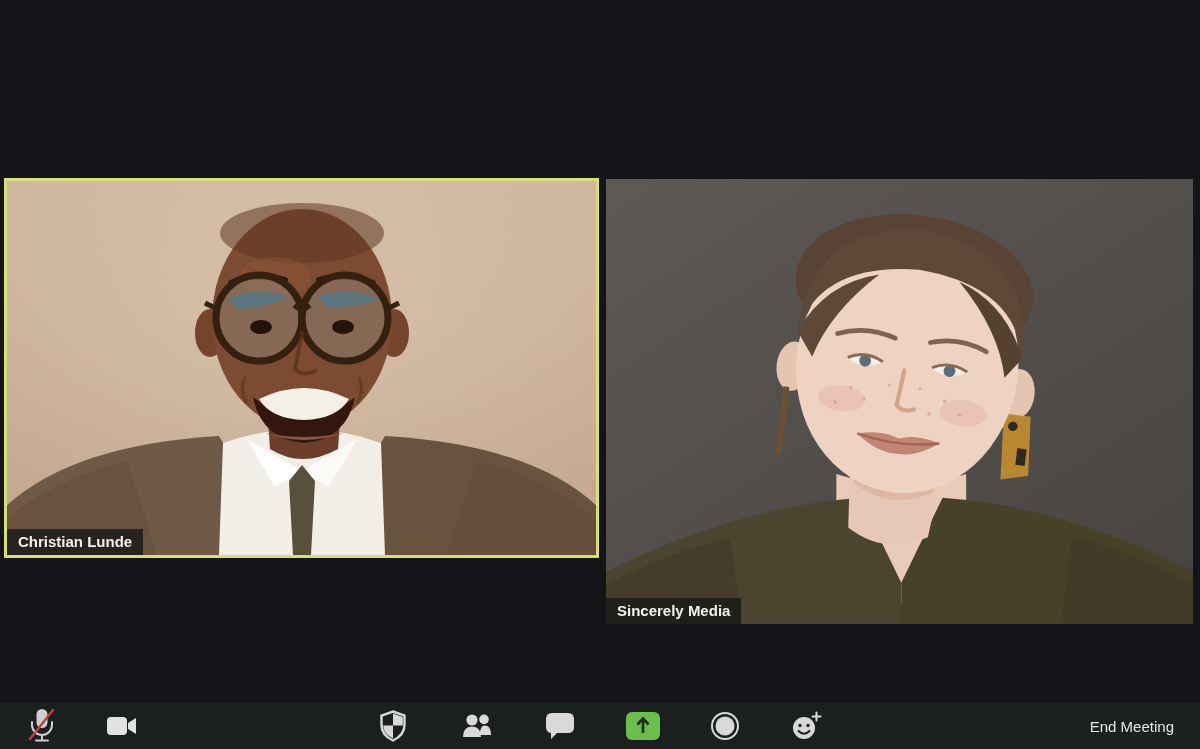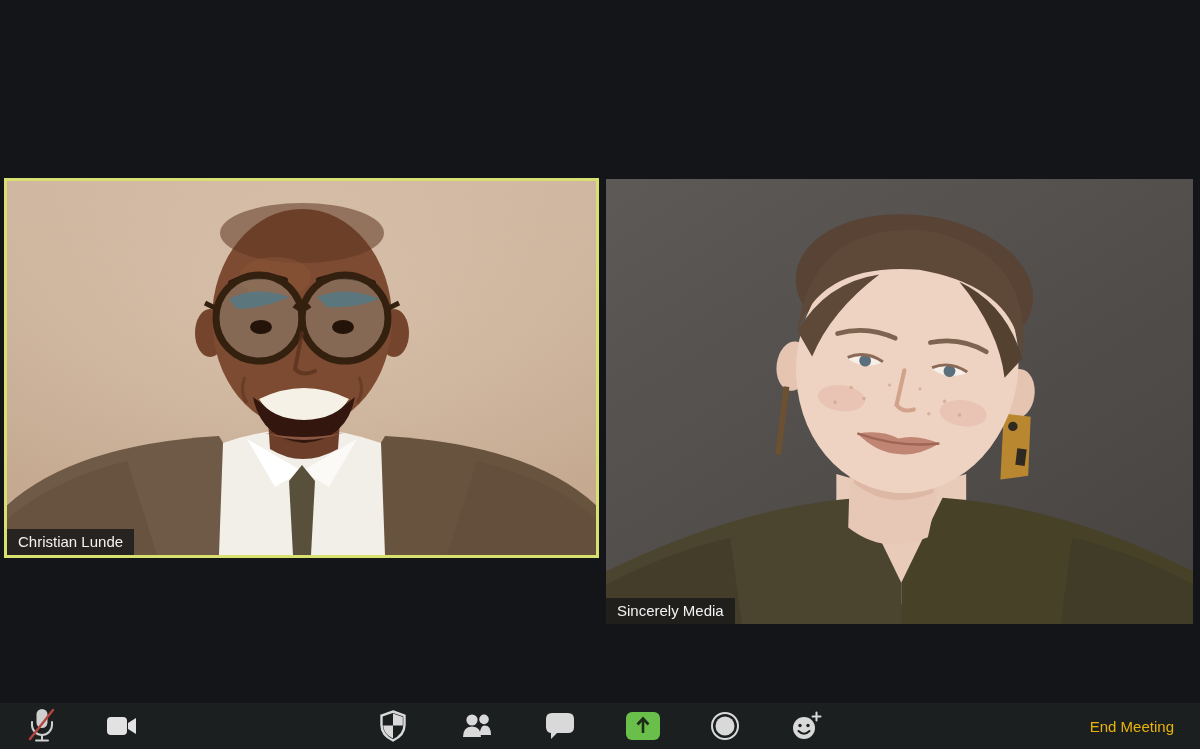--- a/index.html
+++ b/index.html
@@ -15,21 +15,21 @@
     background:#3b3b3d;display:flex;align-items:center;justify-content:center;
     border-bottom:1px solid #2a2a2c;
   }
   .title-text{color:#ececec;font-size:15px;letter-spacing:.2px;}
   .traffic{position:absolute;left:13px;top:10px;display:flex;gap:13px;}
   .light{width:13px;height:13px;border-radius:50%;}
   .light.red{background:#ed6a5f;}
   .light.yellow{background:#f4bf50;}
   .light.green{background:#61c454;}
   
-  .tile{position:absolute;overflow:hidden;background:#4d7c0f;}
+  .tile{position:absolute;overflow:hidden;background:#4d7c0f;font-weight:bold;}
   .tile svg{display:block;width:100%;height:100%;}
   .tile-left{
     left:4px;top:178px;width:595px;height:380px;
     border:3px solid #d8e170; 
   }
   .tile-right{left:606px;top:179px;width:587px;height:445px;}
   .name-label{
     position:absolute;left:0;bottom:0;
     background:rgba(24,24,26,.82);color:#f2f2f2;
     font-size:15px;line-height:26px;padding:0 11px;height:26px;
@@ -40,21 +40,21 @@
     position:absolute;left:0;top:703px;width:1200px;height:46px;
     background:#1c1f20;
   }
   .tb-btn{
     position:absolute;top:3px;width:44px;height:40px;
     display:flex;align-items:center;justify-content:center;cursor:pointer;
   }
   .end-meeting{
     position:absolute;right:26px;top:0;height:46px;
     display:flex;align-items:center;
-    color:#eab308;font-size:15px;cursor:pointer;
+    color:#e5e5e5;font-size:15px;cursor:pointer;
   }
 </style>
 </head>
 <body>
 
 <div class="app">
 
 
   <div class="tile tile-left">
     <svg viewBox="0 0 589 374" preserveAspectRatio="xMidYMid slice">

